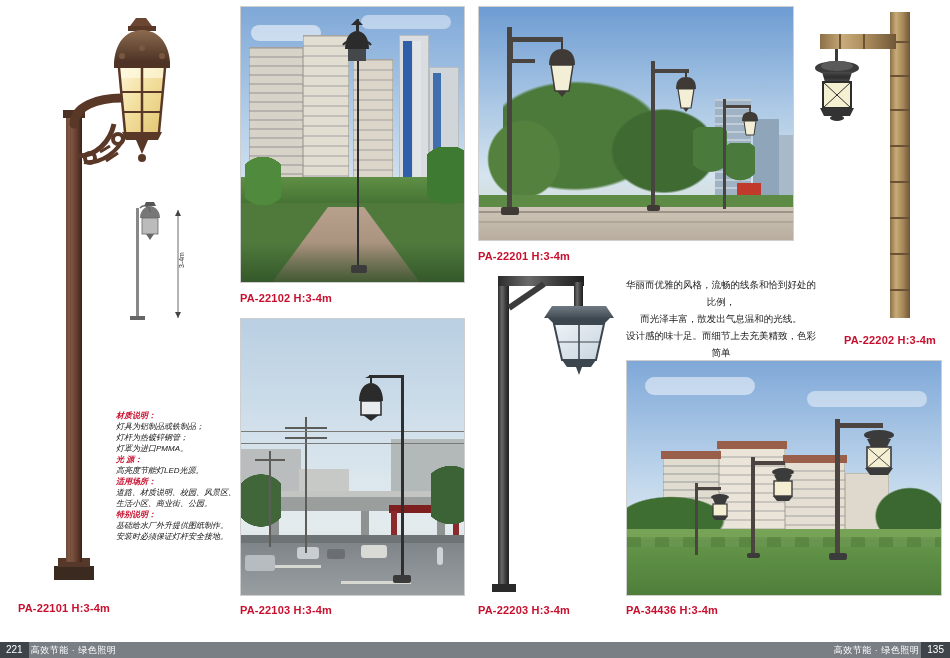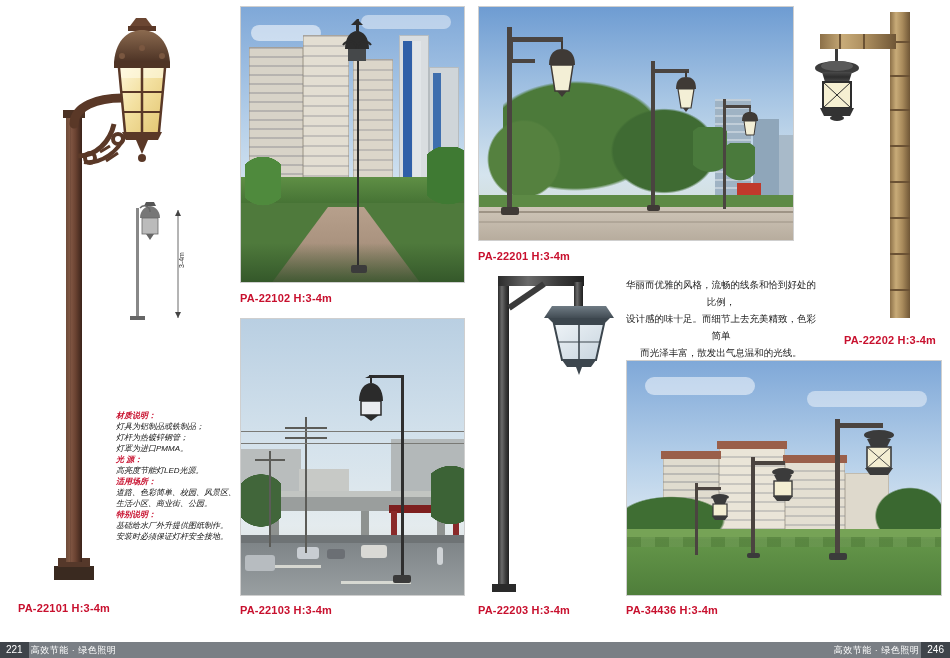--- a/index.html
+++ b/index.html
@@ -152,21 +152,21 @@
   </div>
 
   <div class="spec" style="left:116px; top:410px;font-style:italic;">
     <div class="hd">材质说明：</div>
     <div>灯具为铝制品或铁制品；</div>
     <div>灯杆为热镀锌钢管；</div>
     <div>灯罩为进口PMMA。</div>
     <div class="hd">光   源：</div>
     <div>高亮度节能灯LED光源。</div>
     <div class="hd">适用场所：</div>
-    <div>道路、色彩简单、校园、风景区、</div>
+    <div>道路、材质说明、校园、风景区、</div>
     <div>生活小区、商业街、公园。</div>
     <div class="hd">特别说明：</div>
     <div>基础给水厂外升提供图纸制作。</div>
     <div>安装时必须保证灯杆安全接地。</div>
   </div>
 
   <div class="cap" style="left:18px; top:602px;">PA-22101 H:3-4m</div>
 
   <div class="photo" style="left:240px; top:6px; width:225px; height:277px;">
     <div class="sky1"></div>
@@ -360,22 +360,22 @@
       <rect x="17" y="76" width="28" height="26" fill="#f6f0d2" stroke="#2d2d2d" stroke-width="2"></rect>
       <path d="M17 76 l28 26 M45 76 l-28 26" stroke="#2d2d2d" stroke-width="1"></path>
       <path d="M14 102 h34 l-4 8 h-26 z" fill="#333"></path>
       <ellipse cx="31" cy="112" rx="7" ry="3" fill="#333"></ellipse>
     </svg>
   </div>
   <div class="cap" style="left:844px; top:334px;">PA-22202 H:3-4m</div>
 
   <div class="desc" style="left:626px; top:276px; width:190px;text-align:center;">
     <div>华丽而优雅的风格，流畅的线条和恰到好处的比例，</div>
+    <div>而光泽丰富，散发出气息温和的光线。</div>
     <div>设计感的味十足。而细节上去充美精致，色彩简单</div>
-    <div>而光泽丰富，散发出气息温和的光线。</div>
   </div>
 
   <div class="lamp-wrap" style="left:478px; top:262px; width:140px; height:340px;">
     <svg width="140" height="340" viewBox="0 0 140 340">
       <defs>
         <linearGradient id="poleG2" x1="0" y1="0" x2="1" y2="0">
           <stop offset="0%" stop-color="#2b2b2b"></stop>
           <stop offset="35%" stop-color="#6a6a6a"></stop>
           <stop offset="70%" stop-color="#3b3b3b"></stop>
           <stop offset="100%" stop-color="#202020"></stop>
@@ -465,16 +465,16 @@
 
     <div style="position:absolute;left:202px;top:192px;width:18px;height:7px;background:#3b3b3b;border-radius:2px;"></div>
     <div style="position:absolute;left:120px;top:192px;width:13px;height:5px;background:#3b3b3b;border-radius:2px;"></div>
   </div>
   <div class="cap" style="left:626px; top:604px;">PA-34436 H:3-4m</div>
 
   <div class="footbar" style="left:0; width:475px;">
     <span class="pg">221</span><span class="txt">高效节能 · 绿色照明</span>
   </div>
   <div class="footbar" style="left:475px; width:475px; text-align:right;">
-    <span class="txt">高效节能 · 绿色照明</span><span class="pg">246</span>
+    <span class="txt">高效节能 · 绿色照明</span><span class="pg">135</span>
   </div>
 
 </div>
 
 </body></html>

